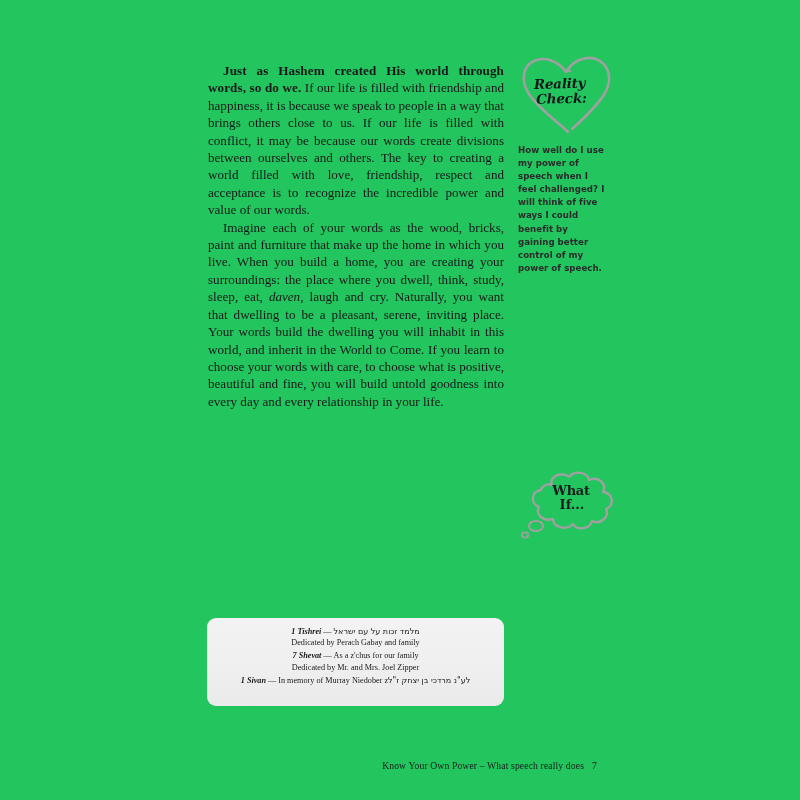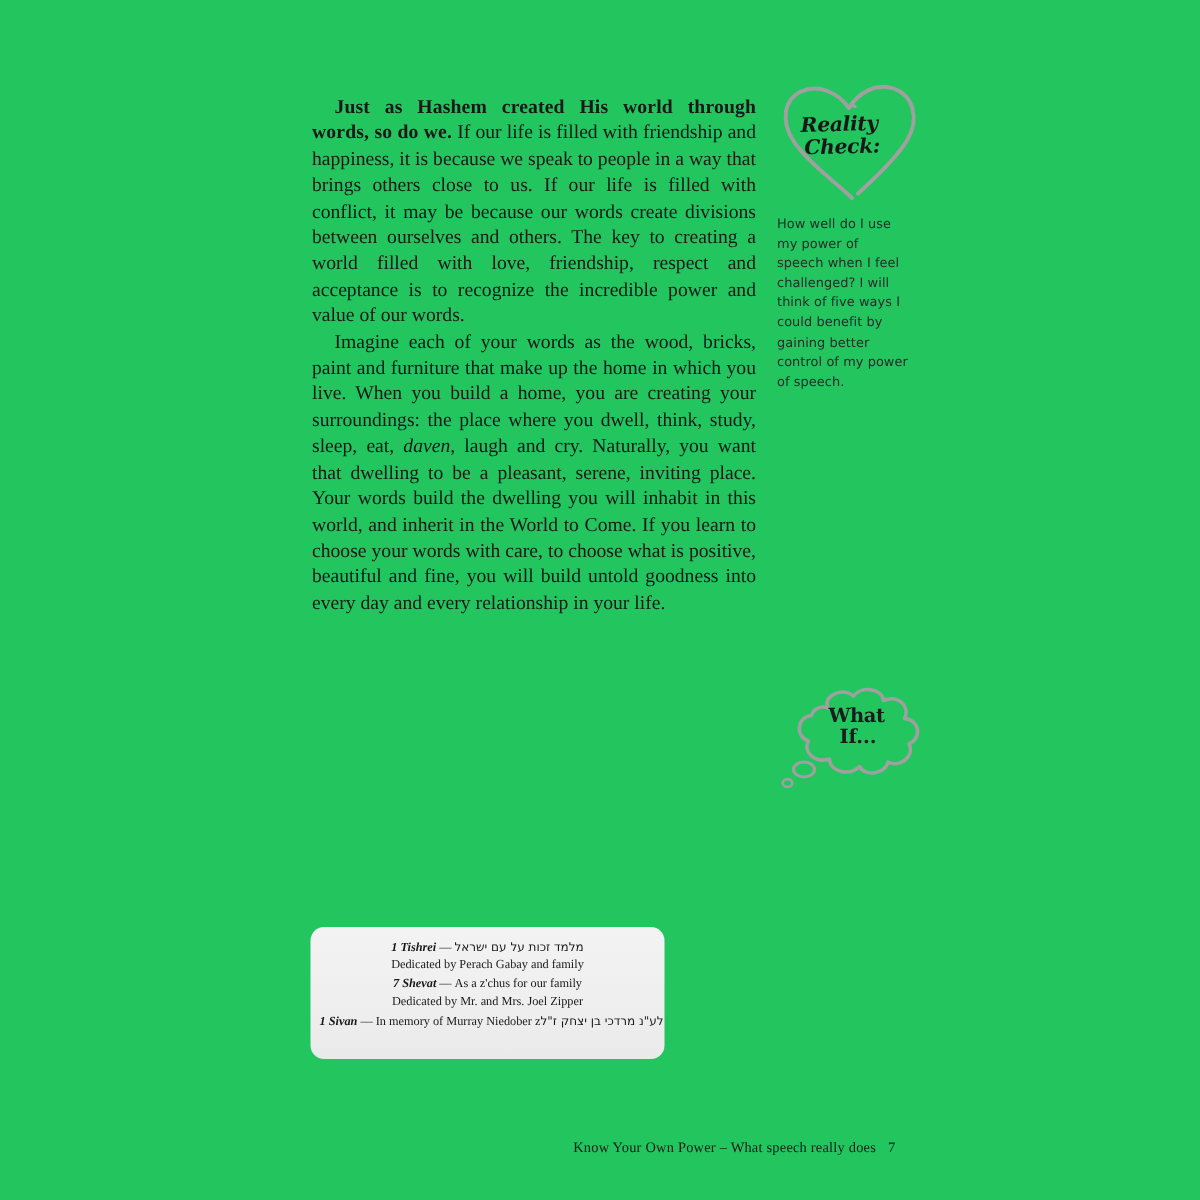--- a/index.html
+++ b/index.html
@@ -120,31 +120,31 @@
 
   .side-text {
     font-family: "DejaVu Sans", sans-serif;
     font-size: 8.6px;
     line-height: 13.1px;
     color: #2a2a2c;
     width: 88px;
     margin-left: 6px;
     letter-spacing: 0.05px;
   }
-  .side-text-1 { margin-top: 6px; }
+  .side-text-1 { margin-top: 6px; font-weight: bold; }
   .side-text-2 { margin-top: 9px; }
 
   .block-2 { margin-top: 196px; }
 
   
   .dedication {
     position: absolute;
     left: 207px;
     top: 618px;
-    width: 236px;
+    width: 297px;
     height: 88px;
     background: linear-gradient(180deg, #f3f3f3 0%, #efefef 55%, #eaeaea 100%);
     border-radius: 9px;
     box-sizing: border-box;
     padding: 8px 6px 16px 6px;
   }
   .ded-line {
     text-align: center;
     font-family: "Liberation Serif", serif;
     font-size: 8.2px;

